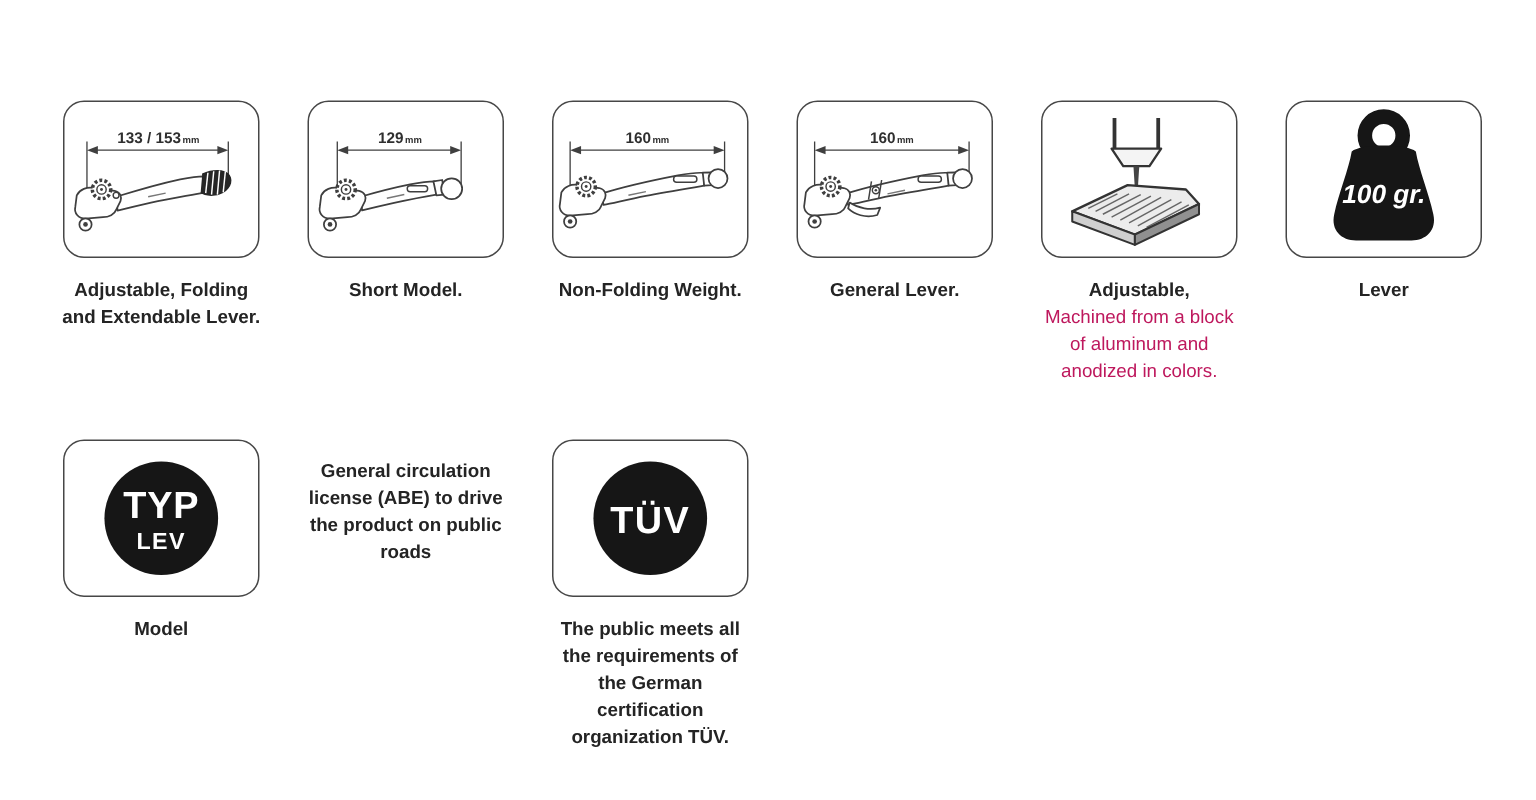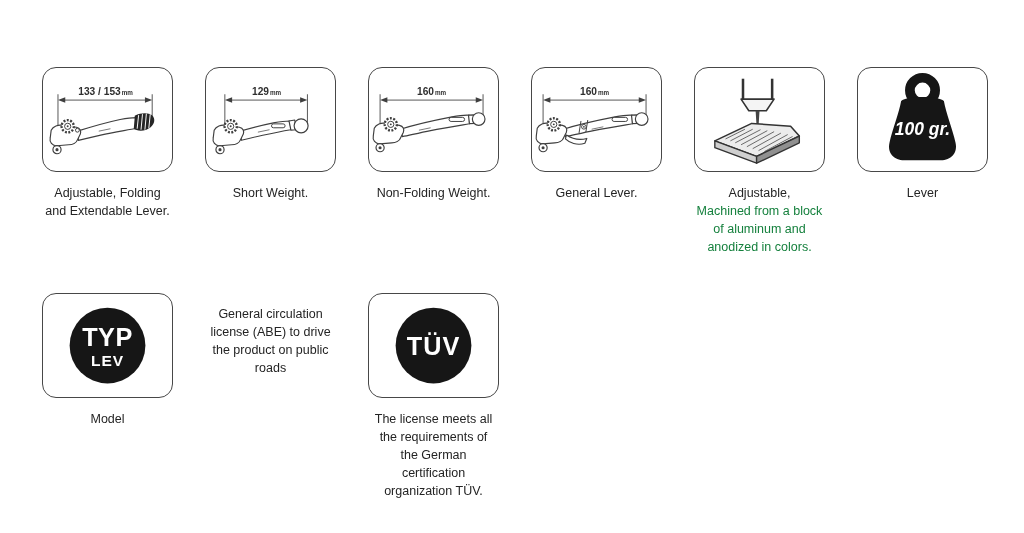--- a/index.html
+++ b/index.html
@@ -12,24 +12,24 @@
   .row2{top:293px;}
   .card{width:131px;display:flex;flex-direction:column;align-items:center;flex:0 0 auto;}
   .iconbox{
     width:131px;height:105px;box-sizing:border-box;background:#fff;
     border:1.5px solid #474747;border-radius:14px;
     display:flex;align-items:center;justify-content:center;
   }
   .iconbox svg{display:block;}
   .caption{
     margin-top:12px;width:163px;text-align:center;
-    font-size:12.5px;font-weight:normal;color:#242424;line-height:18px;
+    font-size:12.5px;font-weight:bold;color:#242424;line-height:18px;
     white-space:pre-line;
   }
-  .caption.sub{margin-top:0;font-weight:normal;color:#15803d;}
+  .caption.sub{margin-top:0;font-weight:normal;color:#be185d;}
   svg text{font-family:"Liberation Sans",sans-serif;}
   .dim-label{font-size:10.5px;font-weight:bold;fill:#2f2f2f;}
   .dim-unit{font-size:6.5px;font-weight:bold;fill:#2f2f2f;}
   .badge-text{fill:#ffffff;font-weight:bold;}
   .weight-text{fill:#ffffff;font-weight:bold;font-style:italic;font-size:18px;}
 </style>
 </head>
 <body>
 
 <div class="row row1">
@@ -88,21 +88,21 @@
           <circle cx="13" cy="83" r="4.2"></circle>
         </g>
         <circle cx="13" cy="83" r="1.6" fill="#3f3f3f"></circle>
         <circle cx="24" cy="59" r="6.3" fill="#ffffff" stroke="#3f3f3f" stroke-width="2.4" stroke-dasharray="2 1.5"></circle>
         <circle cx="24" cy="59" r="3.2" fill="#ffffff" stroke="#3f3f3f" stroke-width="1"></circle>
         <circle cx="24" cy="59" r="1" fill="#3f3f3f"></circle>
         <rect x="66" y="56.5" width="14" height="4" rx="2" fill="#ffffff" stroke="#3f3f3f" stroke-width="1"></rect>
         <path d="M52,65 l12,-2.5" stroke="#777" stroke-width="1" fill="none"></path>
       </svg>
     </div>
-    <div class="caption">Short Weight.</div>
+    <div class="caption">Short Model.</div>
   </div>
 
   <div class="card">
     <div class="iconbox">
       <svg width="128" height="102" viewBox="0 0 131 105">
         <g stroke="#3f3f3f" stroke-width="0.9" fill="none">
           <path d="M10,26 V75"></path>
             <path d="M116,26 V53"></path>
             <path d="M16,32 H110"></path>
         </g>
@@ -226,20 +226,20 @@
 roads</div>
   </div>
 
   <div class="card">
     <div class="iconbox">
       <svg width="128" height="102" viewBox="0 0 131 105">
         <circle cx="65" cy="52" r="39" fill="#161616"></circle>
         <text x="65" y="62" text-anchor="middle" class="badge-text" font-size="26" letter-spacing="1">TÜV</text>
       </svg>
     </div>
-    <div class="caption">The license meets all
+    <div class="caption">The public meets all
 the requirements of
 the German
 certification
 organization TÜV.</div>
   </div>
 
 </div>
 
 </body></html>

